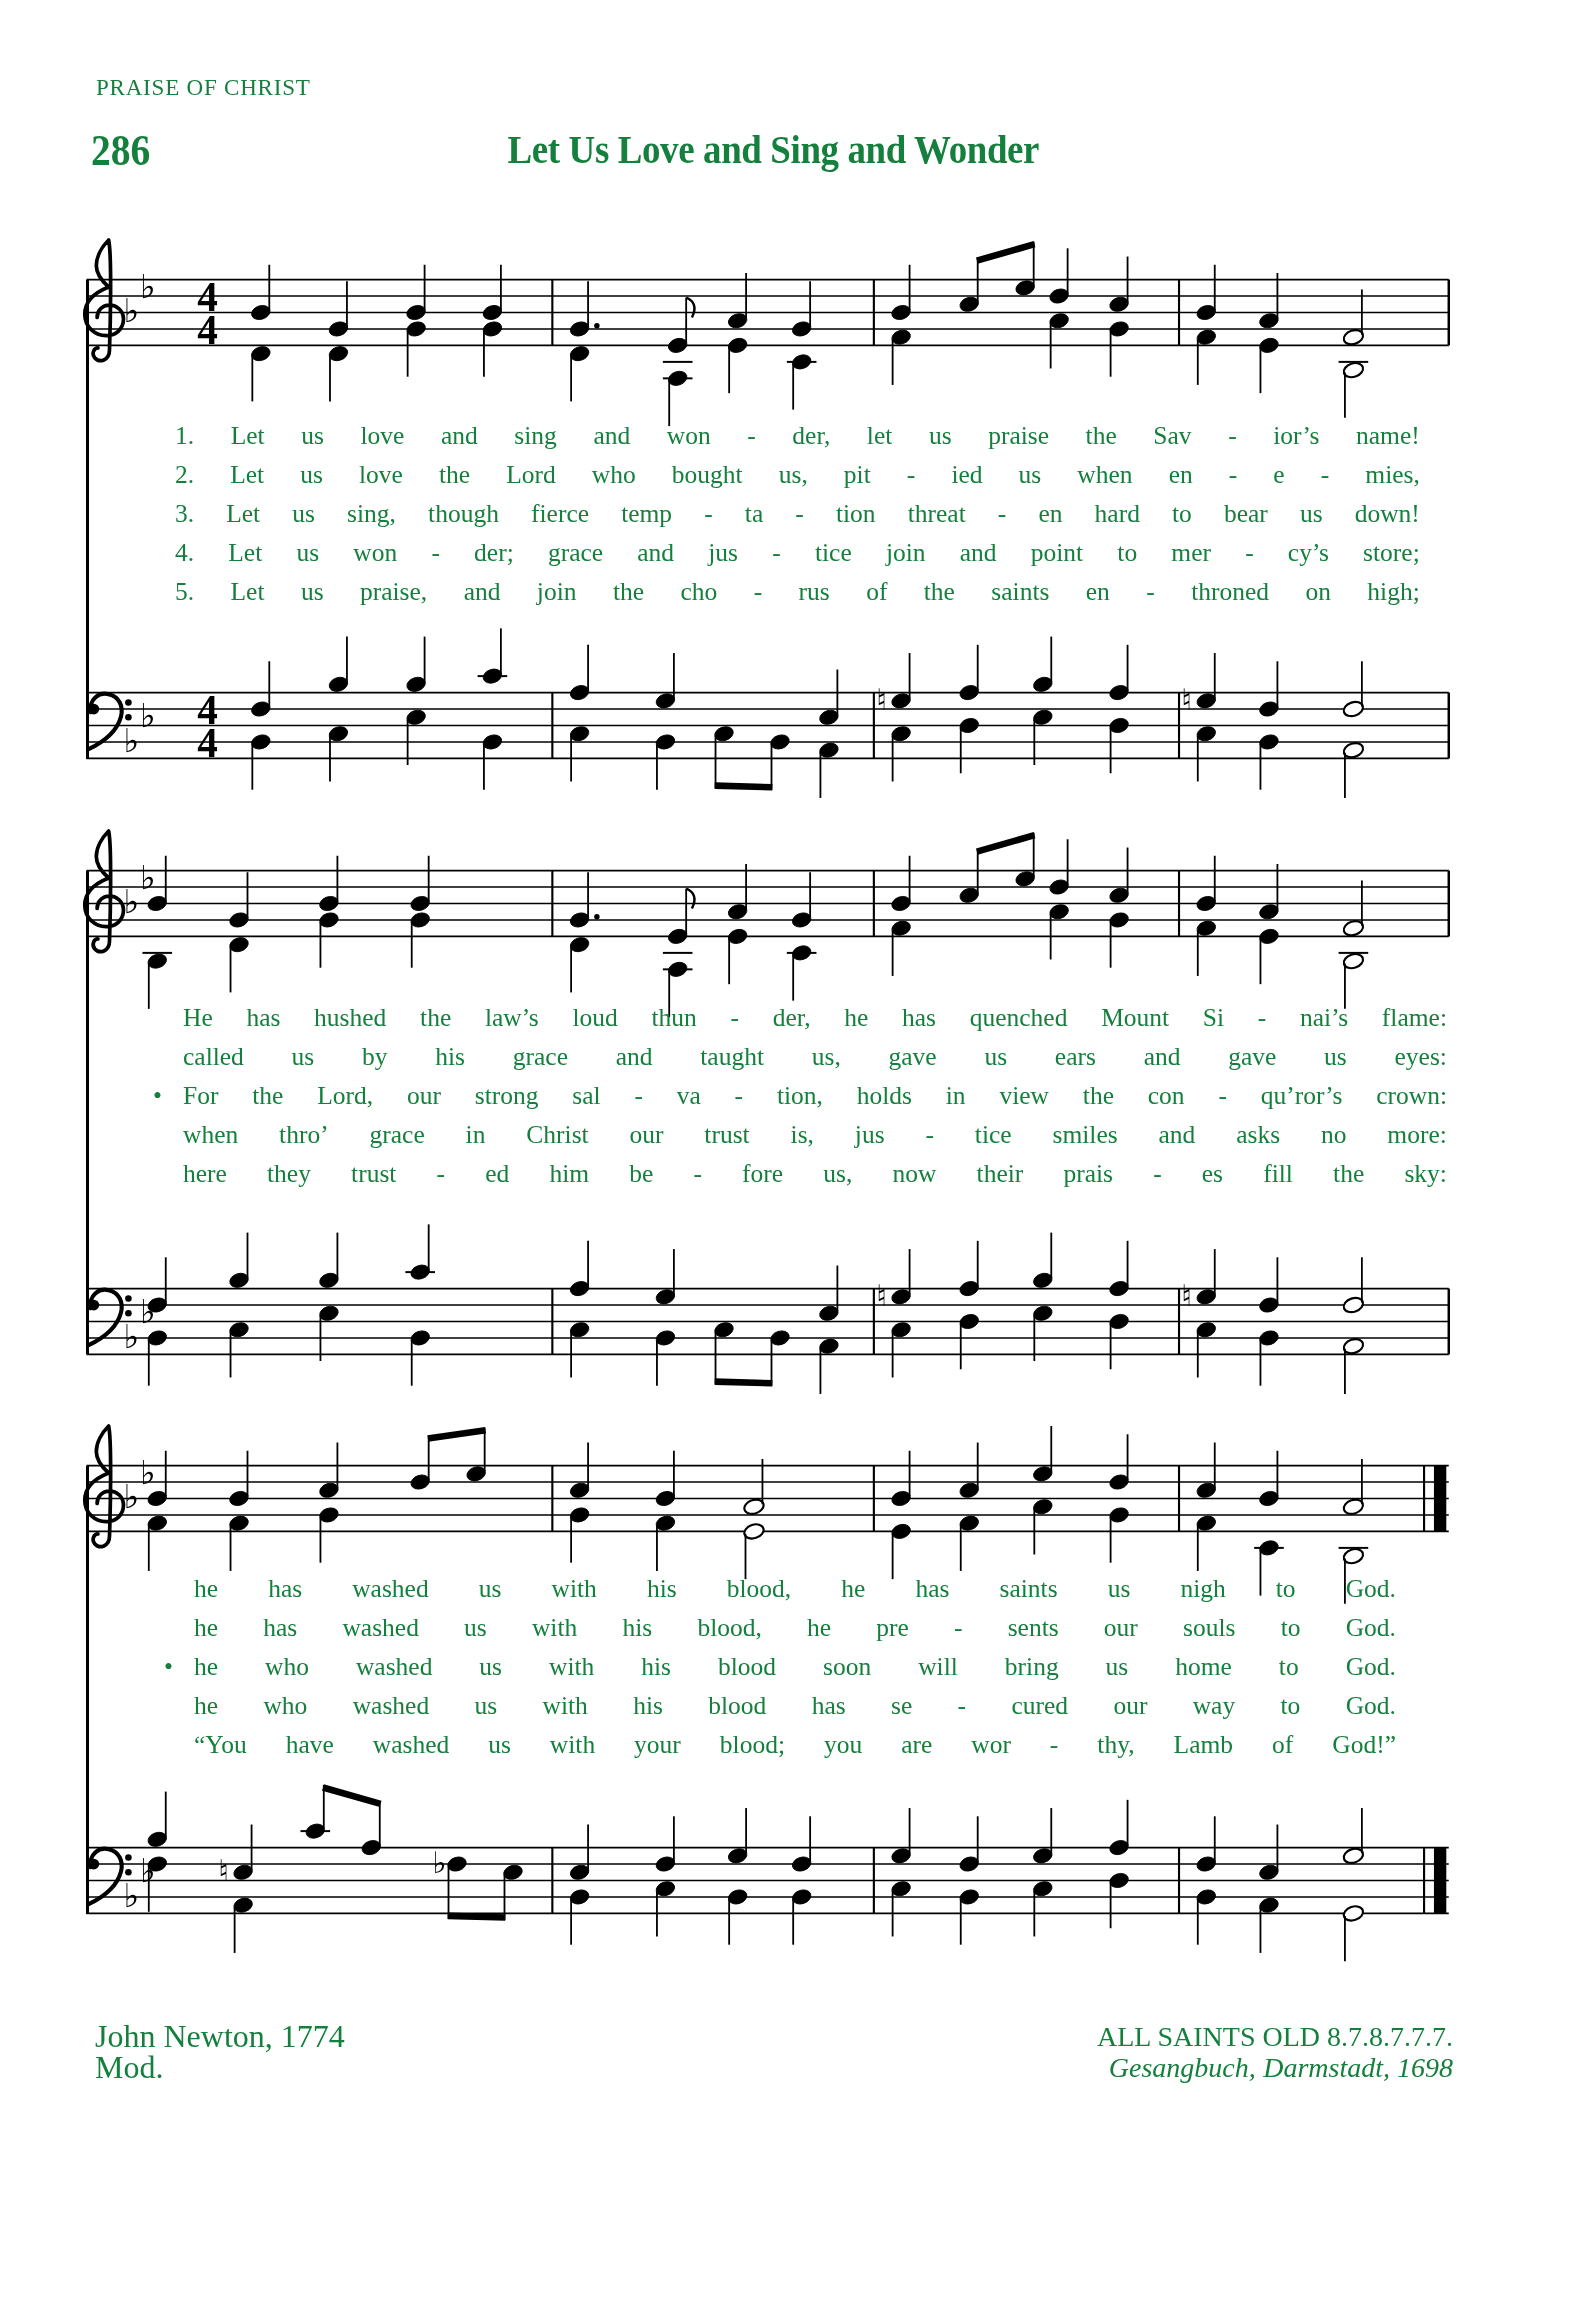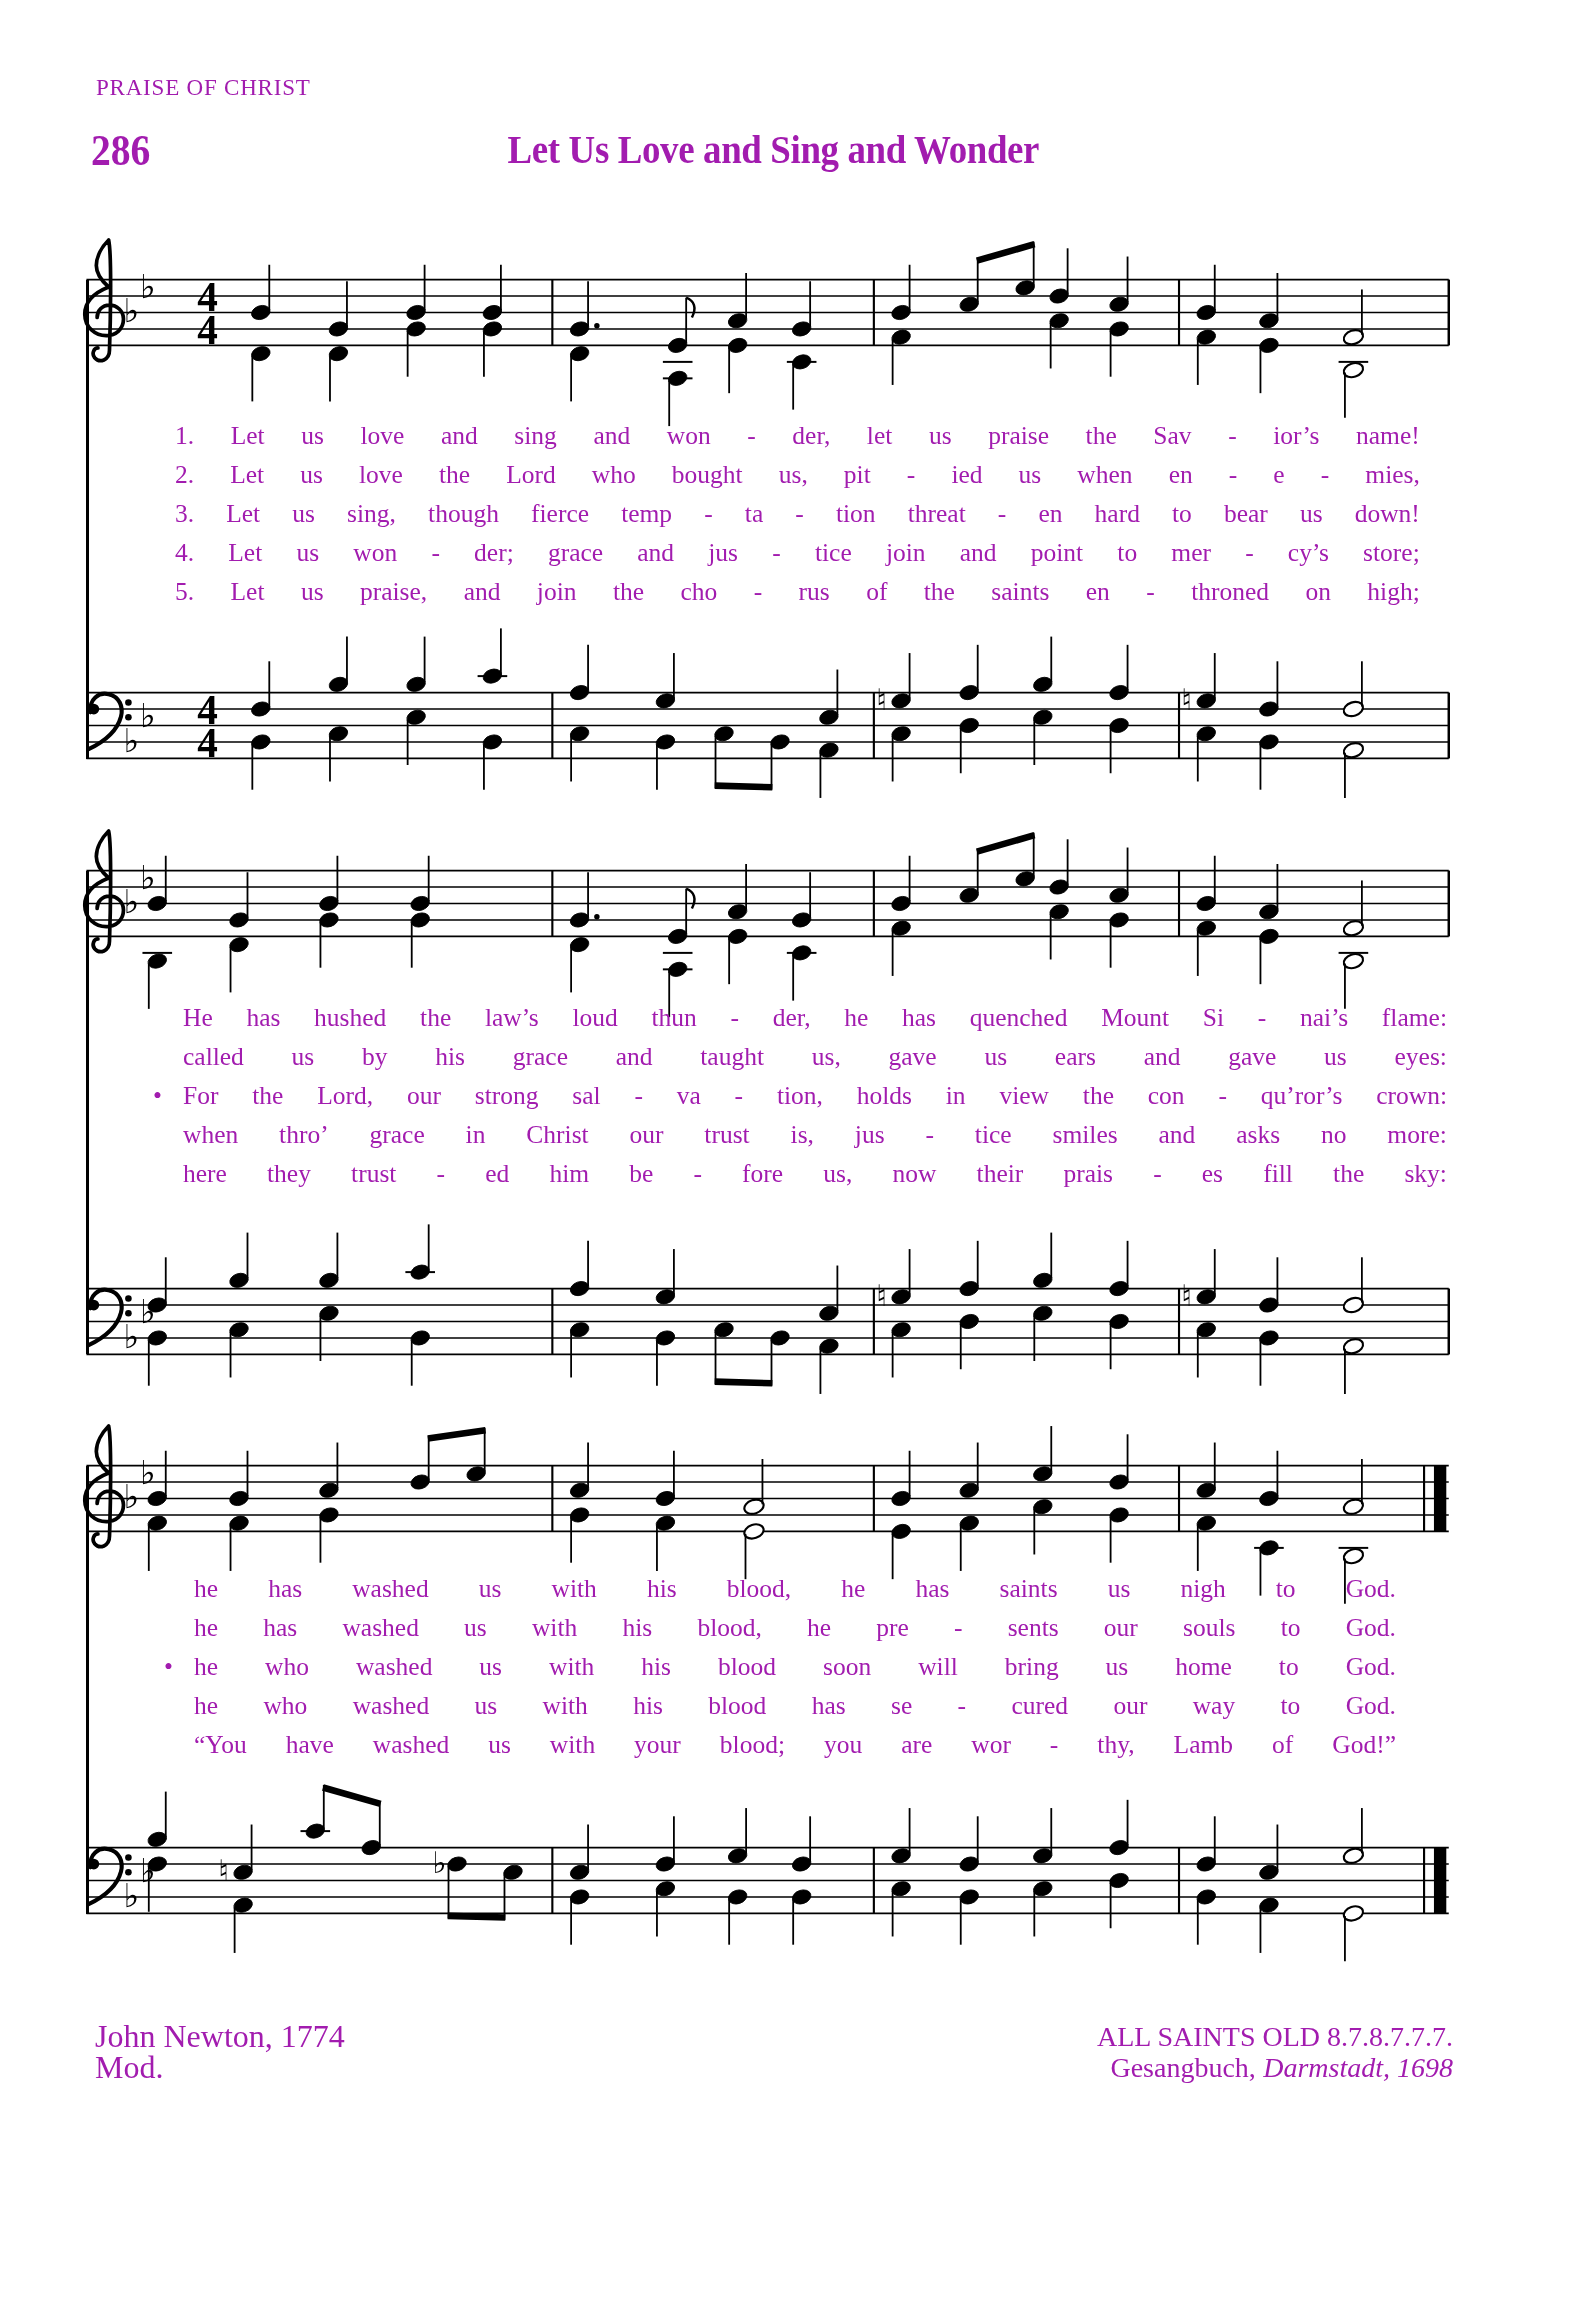--- a/index.html
+++ b/index.html
@@ -1,37 +1,37 @@
 <!DOCTYPE html>
 <html style="font-size:13px"><head>
 <meta charset="utf-8">
 <style>
   html,body{margin:0;padding:0;background:#e8e8e8;}
   .page{position:relative;width:1578px;height:2319px;background:#ffffff;
-        font-family:"Liberation Serif",serif;color:#a21caf;overflow:hidden;}
+        font-family:"Liberation Serif",serif;color:#15803d;overflow:hidden;}
   .category{position:absolute;left:96px;top:74px;font-size:24px;letter-spacing:0.8px;
             transform:scaleX(.96);transform-origin:0 0;}
   .hymn-number{position:absolute;left:91px;top:125px;font-size:44px;font-weight:700;
                transform:scaleX(.9);transform-origin:0 0;}
   .title-wrap{position:absolute;left:0;top:125px;width:1546px;text-align:center;}
   .title-wrap span{display:inline-block;font-size:41px;font-weight:700;
                    transform:scaleX(.9);letter-spacing:-0.4px;}
   #score{position:absolute;left:0;top:0;width:1578px;height:2319px;}
   .sysline{position:absolute;width:2.5px;background:#000;}
   .lyrics{position:absolute;font-size:25.5px;}
   #verse-block-1{left:175px;top:421px;width:1245px;}
   #verse-block-2{left:183px;top:1003px;width:1264px;}
   #verse-block-3{left:194px;top:1574px;width:1202px;}
   .lyric-line{position:relative;display:flex;justify-content:space-between;
               align-items:baseline;height:39px;}
   .lyric-line span{white-space:nowrap;}
   .bullet{position:absolute;left:-30px;}
   .footer-left{position:absolute;left:95px;top:2021px;font-size:32px;line-height:31px;}
   .footer-right{position:absolute;right:125px;top:2021px;font-size:28px;line-height:31px;text-align:right;}
-  .italic{}
+  .italic{font-style:italic;}
   .sp{margin-left:7.4px;font-style:italic;}
 </style>
 </head>
 <body>
 
 <div class="page">
   <div class="category">PRAISE OF CHRIST</div>
   <div class="hymn-number">286</div>
   <div class="title-wrap">
     <span>Let Us Love and Sing and Wonder</span>

